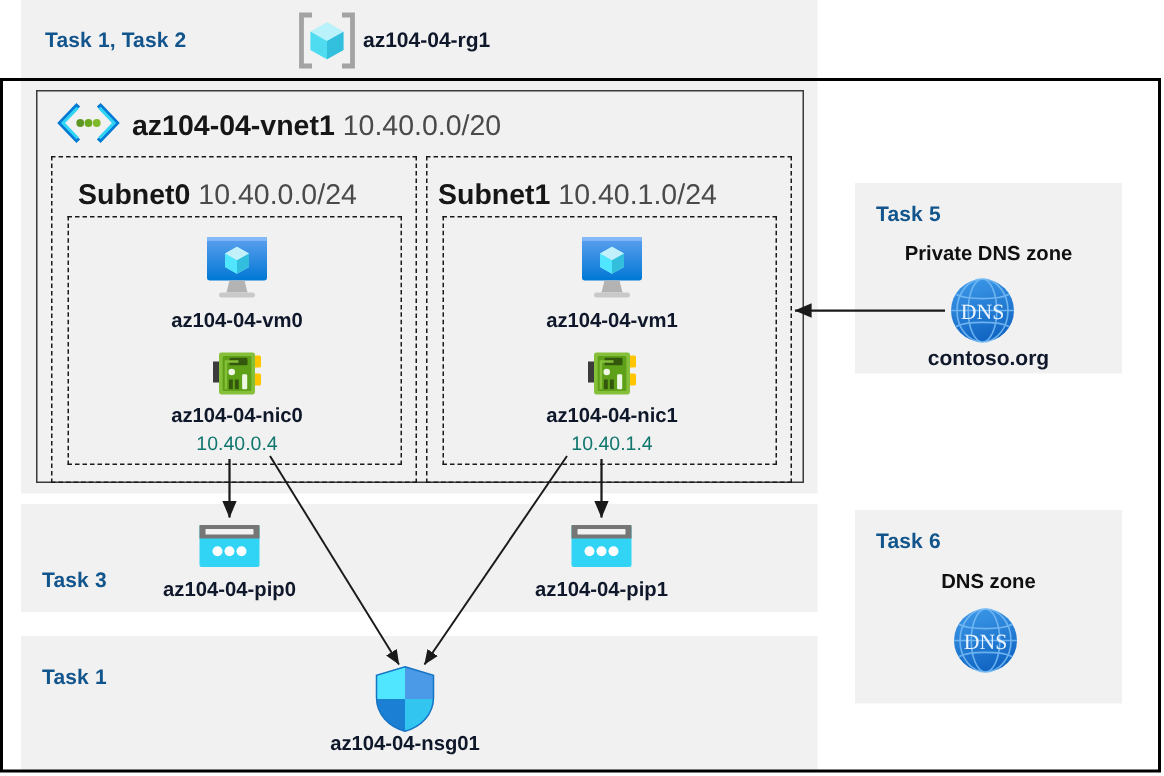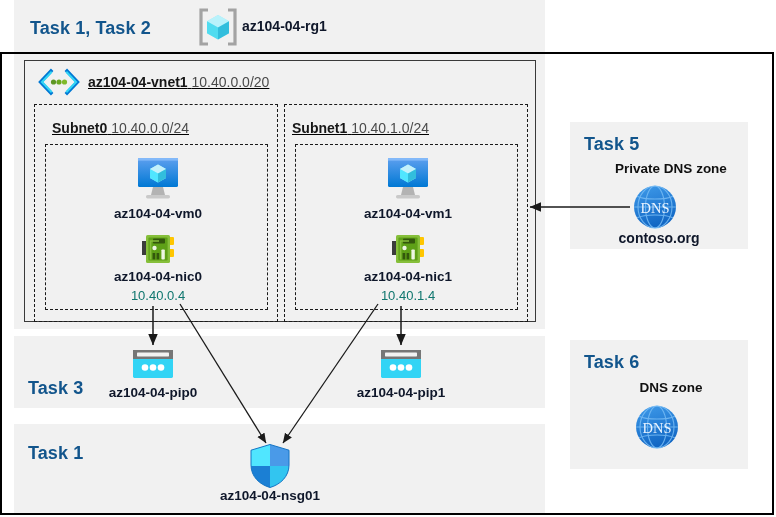--- a/index.html
+++ b/index.html
@@ -23,27 +23,27 @@
   
   .subnet{position:absolute;border:1.6px dashed #1a1a1a;box-sizing:border-box;background:transparent;}
   .subnet0{left:34px;top:104px;width:244px;height:218px;}
   .subnet1{left:284px;top:104px;width:244px;height:218px;}
   
   .vmgroup{position:absolute;border:1.4px dashed #1a1a1a;box-sizing:border-box;}
   .vmgroup0{left:45px;top:144px;width:223px;height:166px;}
   .vmgroup1{left:295px;top:144px;width:223px;height:166px;}
 
   
-  .task-label{position:absolute;color:#12558c;font-weight:bold;font-size:18px;letter-spacing:.1px;white-space:nowrap;}
+  .task-label{position:absolute;color:#12558c;font-weight:bold;font-size:14px;letter-spacing:.1px;white-space:nowrap;}
   .node-cap{position:absolute;text-align:center;white-space:nowrap;font-size:13.5px;font-weight:bold;color:#0f172a;}
   .node-sub{position:absolute;text-align:center;white-space:nowrap;font-size:13px;color:#0f766e;}
-  .hdr{position:absolute;white-space:nowrap;font-size:14px;text-decoration:underline;}
+  .hdr{position:absolute;white-space:nowrap;font-size:19px;}
   .hdr .b{font-weight:bold;color:#161616;}
   .hdr .n{font-weight:normal;color:#4a4a4a;}
-  .zone-title{position:absolute;text-align:center;white-space:nowrap;font-weight:bold;font-size:13.5px;color:#101010;padding-left:12px;}
+  .zone-title{position:absolute;text-align:center;white-space:nowrap;font-weight:bold;font-size:13.5px;color:#101010;}
 
   
   .icon{position:absolute;}
   svg{display:block;overflow:visible;}
   #arrows{position:absolute;left:0;top:0;width:776px;height:517px;pointer-events:none;}
 </style>
 </head>
 <body>
 
 <div id="canvas">

